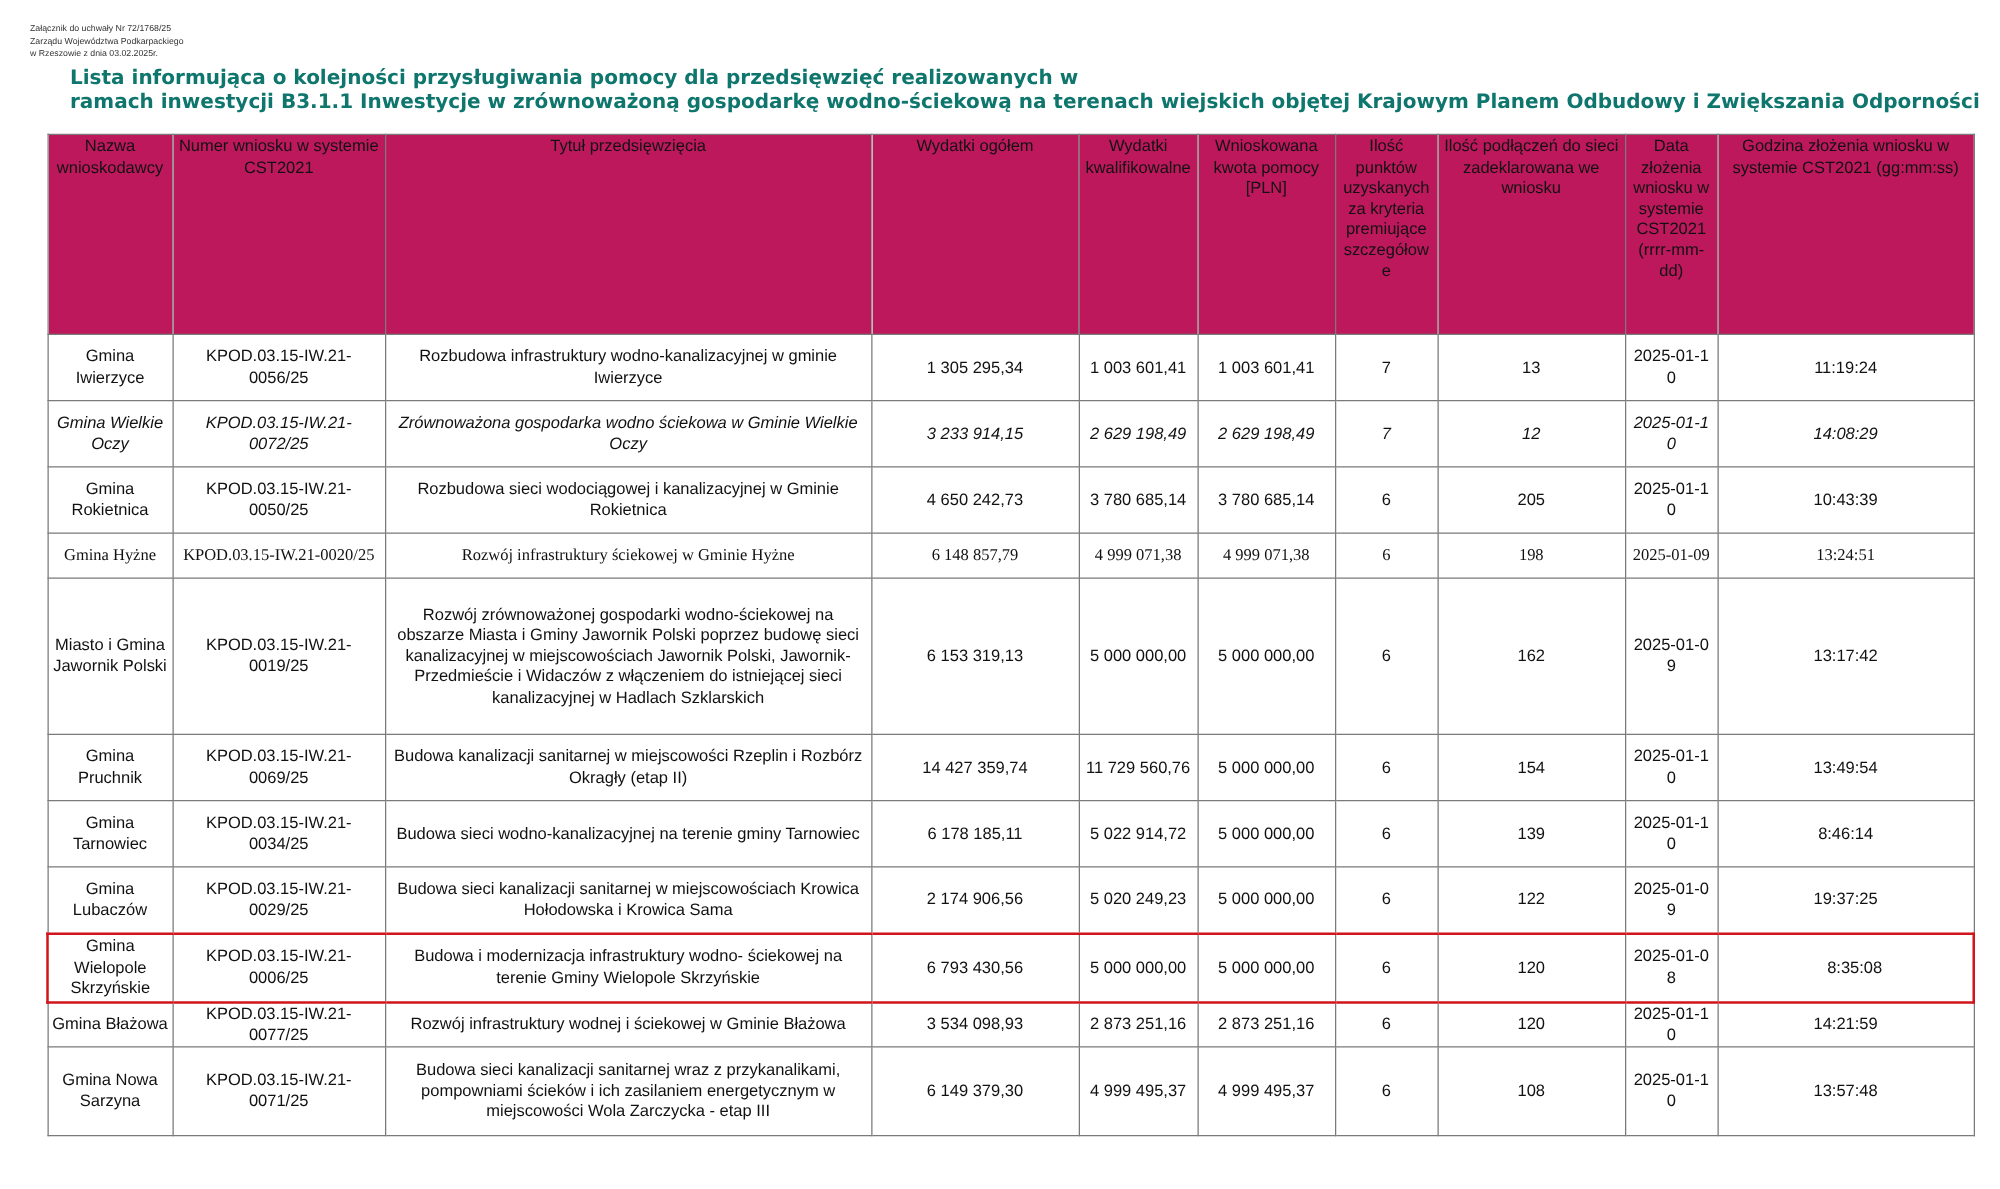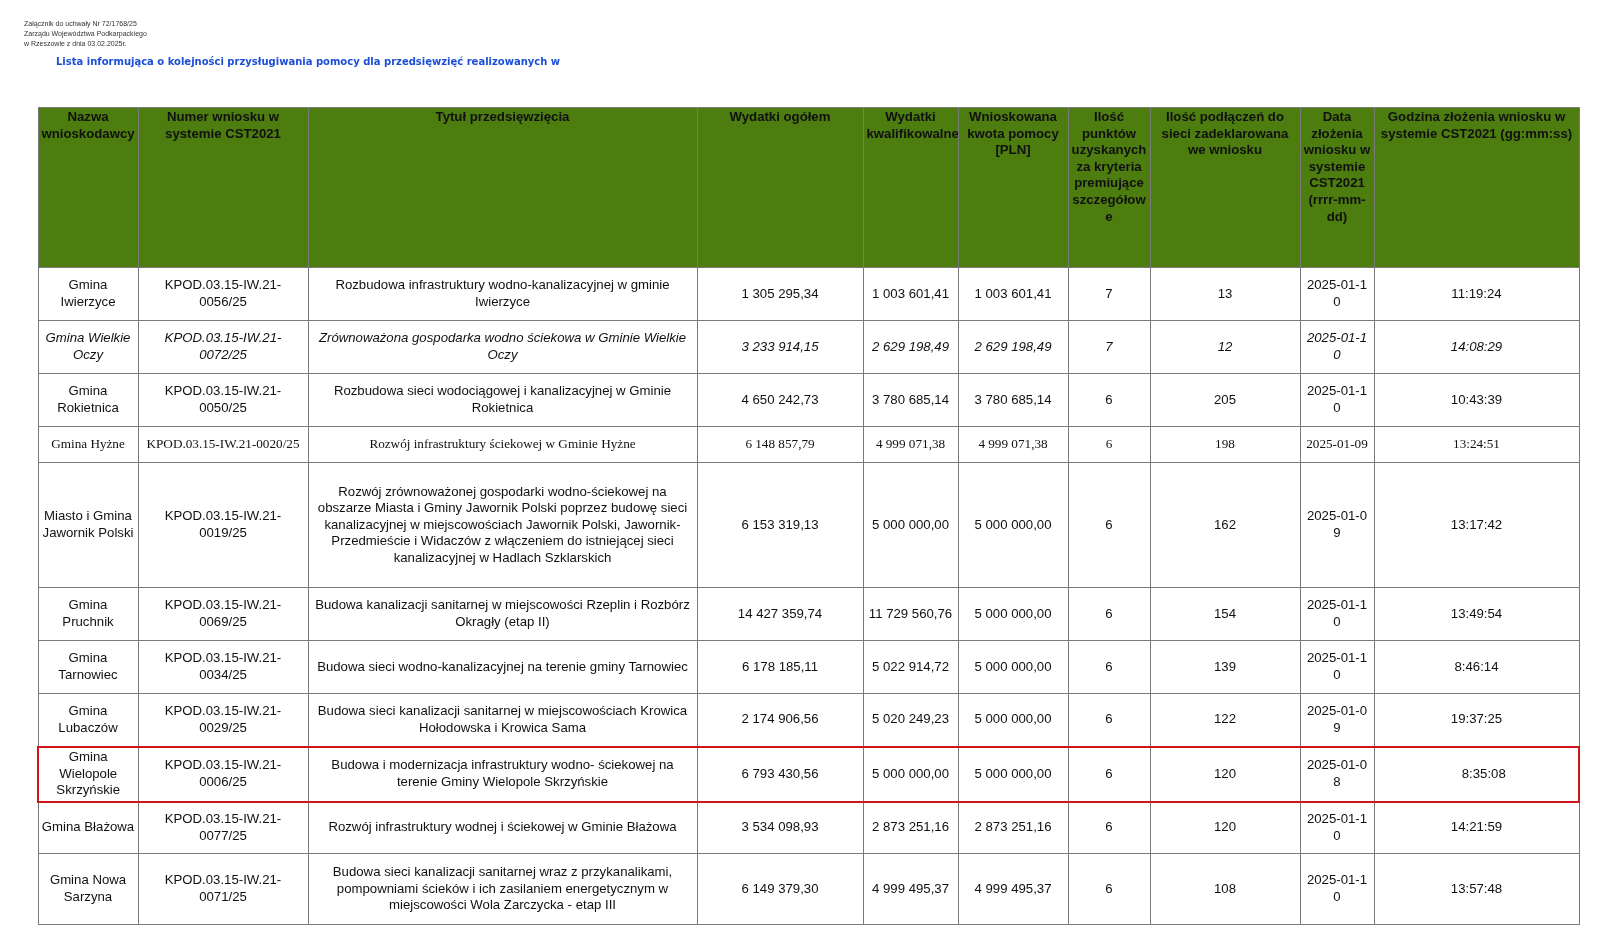--- a/index.html
+++ b/index.html
@@ -1,38 +1,39 @@
 <!DOCTYPE html>
 <html><head>
 <meta charset="utf-8">
 <style>
   html, body { margin: 0; padding: 0; background: #ffffff; }
   body { width: 1600px; height: 951px; position: relative; overflow: hidden; font-family: "Liberation Sans", sans-serif; color: #111; }
   .attachment-note { position: absolute; left: 24px; top: 19px; font-size: 7px; line-height: 10px; color: #333; font-family: Liberation Sans, sans-serif; }
-  .doc-title { position: absolute; left: 56px; top: 52px; font-family: "DejaVu Sans", sans-serif; font-weight: bold; color: #1d4ed8; font-size: 10px; line-height: 19px; }
+  .doc-title { position: absolute; left: 56px; top: 52px; font-family: "DejaVu Sans", sans-serif; font-weight: bold; color: #0f766e; font-size: 16px; line-height: 19px; }
   .doc-title div { white-space: nowrap; }
   table.main { position: absolute; left: 37px; top: 107px; border-collapse: collapse; table-layout: fixed; width: 1541px; font-size: 13.2px; }
   table.main th, table.main td { border: 1px solid #7a7a7a; text-align: center; padding: 0 3px; overflow: hidden; }
-  table.main th { background: #4d7c0f; font-weight: bold; vertical-align: top; line-height: 16.6px; height: 158px; padding-top: 1px; }
+  table.main th { background: #be185d; font-weight: normal; vertical-align: top; line-height: 16.6px; height: 158px; padding-top: 1px; }
   table.main td { vertical-align: middle; line-height: 16.6px; }
   tr.highlight td { border-top: 2px solid #d0151b; border-bottom: 2px solid #d0151b; }
   tr.highlight td:first-child { border-left: 2px solid #d0151b; }
   tr.highlight td:last-child { border-right: 2px solid #d0151b; padding-left: 18px; }
 </style>
 </head>
 <body>
 
 <div class="attachment-note">
   <div>Załącznik do uchwały Nr 72/1768/25</div>
   <div>Zarządu Województwa Podkarpackiego</div>
   <div>w Rzeszowie z dnia 03.02.2025r.</div>
 </div>
 
 <div class="doc-title">
   <div>Lista informująca o kolejności przysługiwania pomocy  dla przedsięwzięć realizowanych w</div>
+  <div>ramach  inwestycji B3.1.1 Inwestycje w zrównoważoną  gospodarkę wodno-ściekową na terenach wiejskich objętej Krajowym Planem Odbudowy i Zwiększania Odporności</div>
 </div>
 
 <table class="main">
   <colgroup>
     <col style="width:100px">
       <col style="width:170px">
       <col style="width:389px">
       <col style="width:166px">
     <col style="width:95px">
       <col style="width:110px">
@@ -157,21 +158,21 @@
         <td>KPOD.03.15-IW.21-0006/25</td>
         <td>Budowa i modernizacja infrastruktury  wodno- ściekowej na terenie Gminy Wielopole Skrzyńskie</td>
         <td>6 793 430,56</td>
         <td>5 000 000,00</td>
         <td>5 000 000,00</td>
         <td>6</td>
         <td>120</td>
         <td style="word-break: break-all;">2025-01-08</td>
         <td>8:35:08</td>
       </tr>
-      <tr style="height: 52px; padding-left: 24px;">
+      <tr style="height: 36px; padding-left: 24px;">
         <td>Gmina Błażowa</td>
         <td>KPOD.03.15-IW.21-0077/25</td>
         <td>Rozwój infrastruktury wodnej i ściekowej w Gminie Błażowa</td>
         <td>3 534 098,93</td>
         <td>2 873 251,16</td>
         <td>2 873 251,16</td>
         <td>6</td>
         <td>120</td>
         <td style="word-break: break-all;">2025-01-10</td>
         <td>14:21:59</td>

